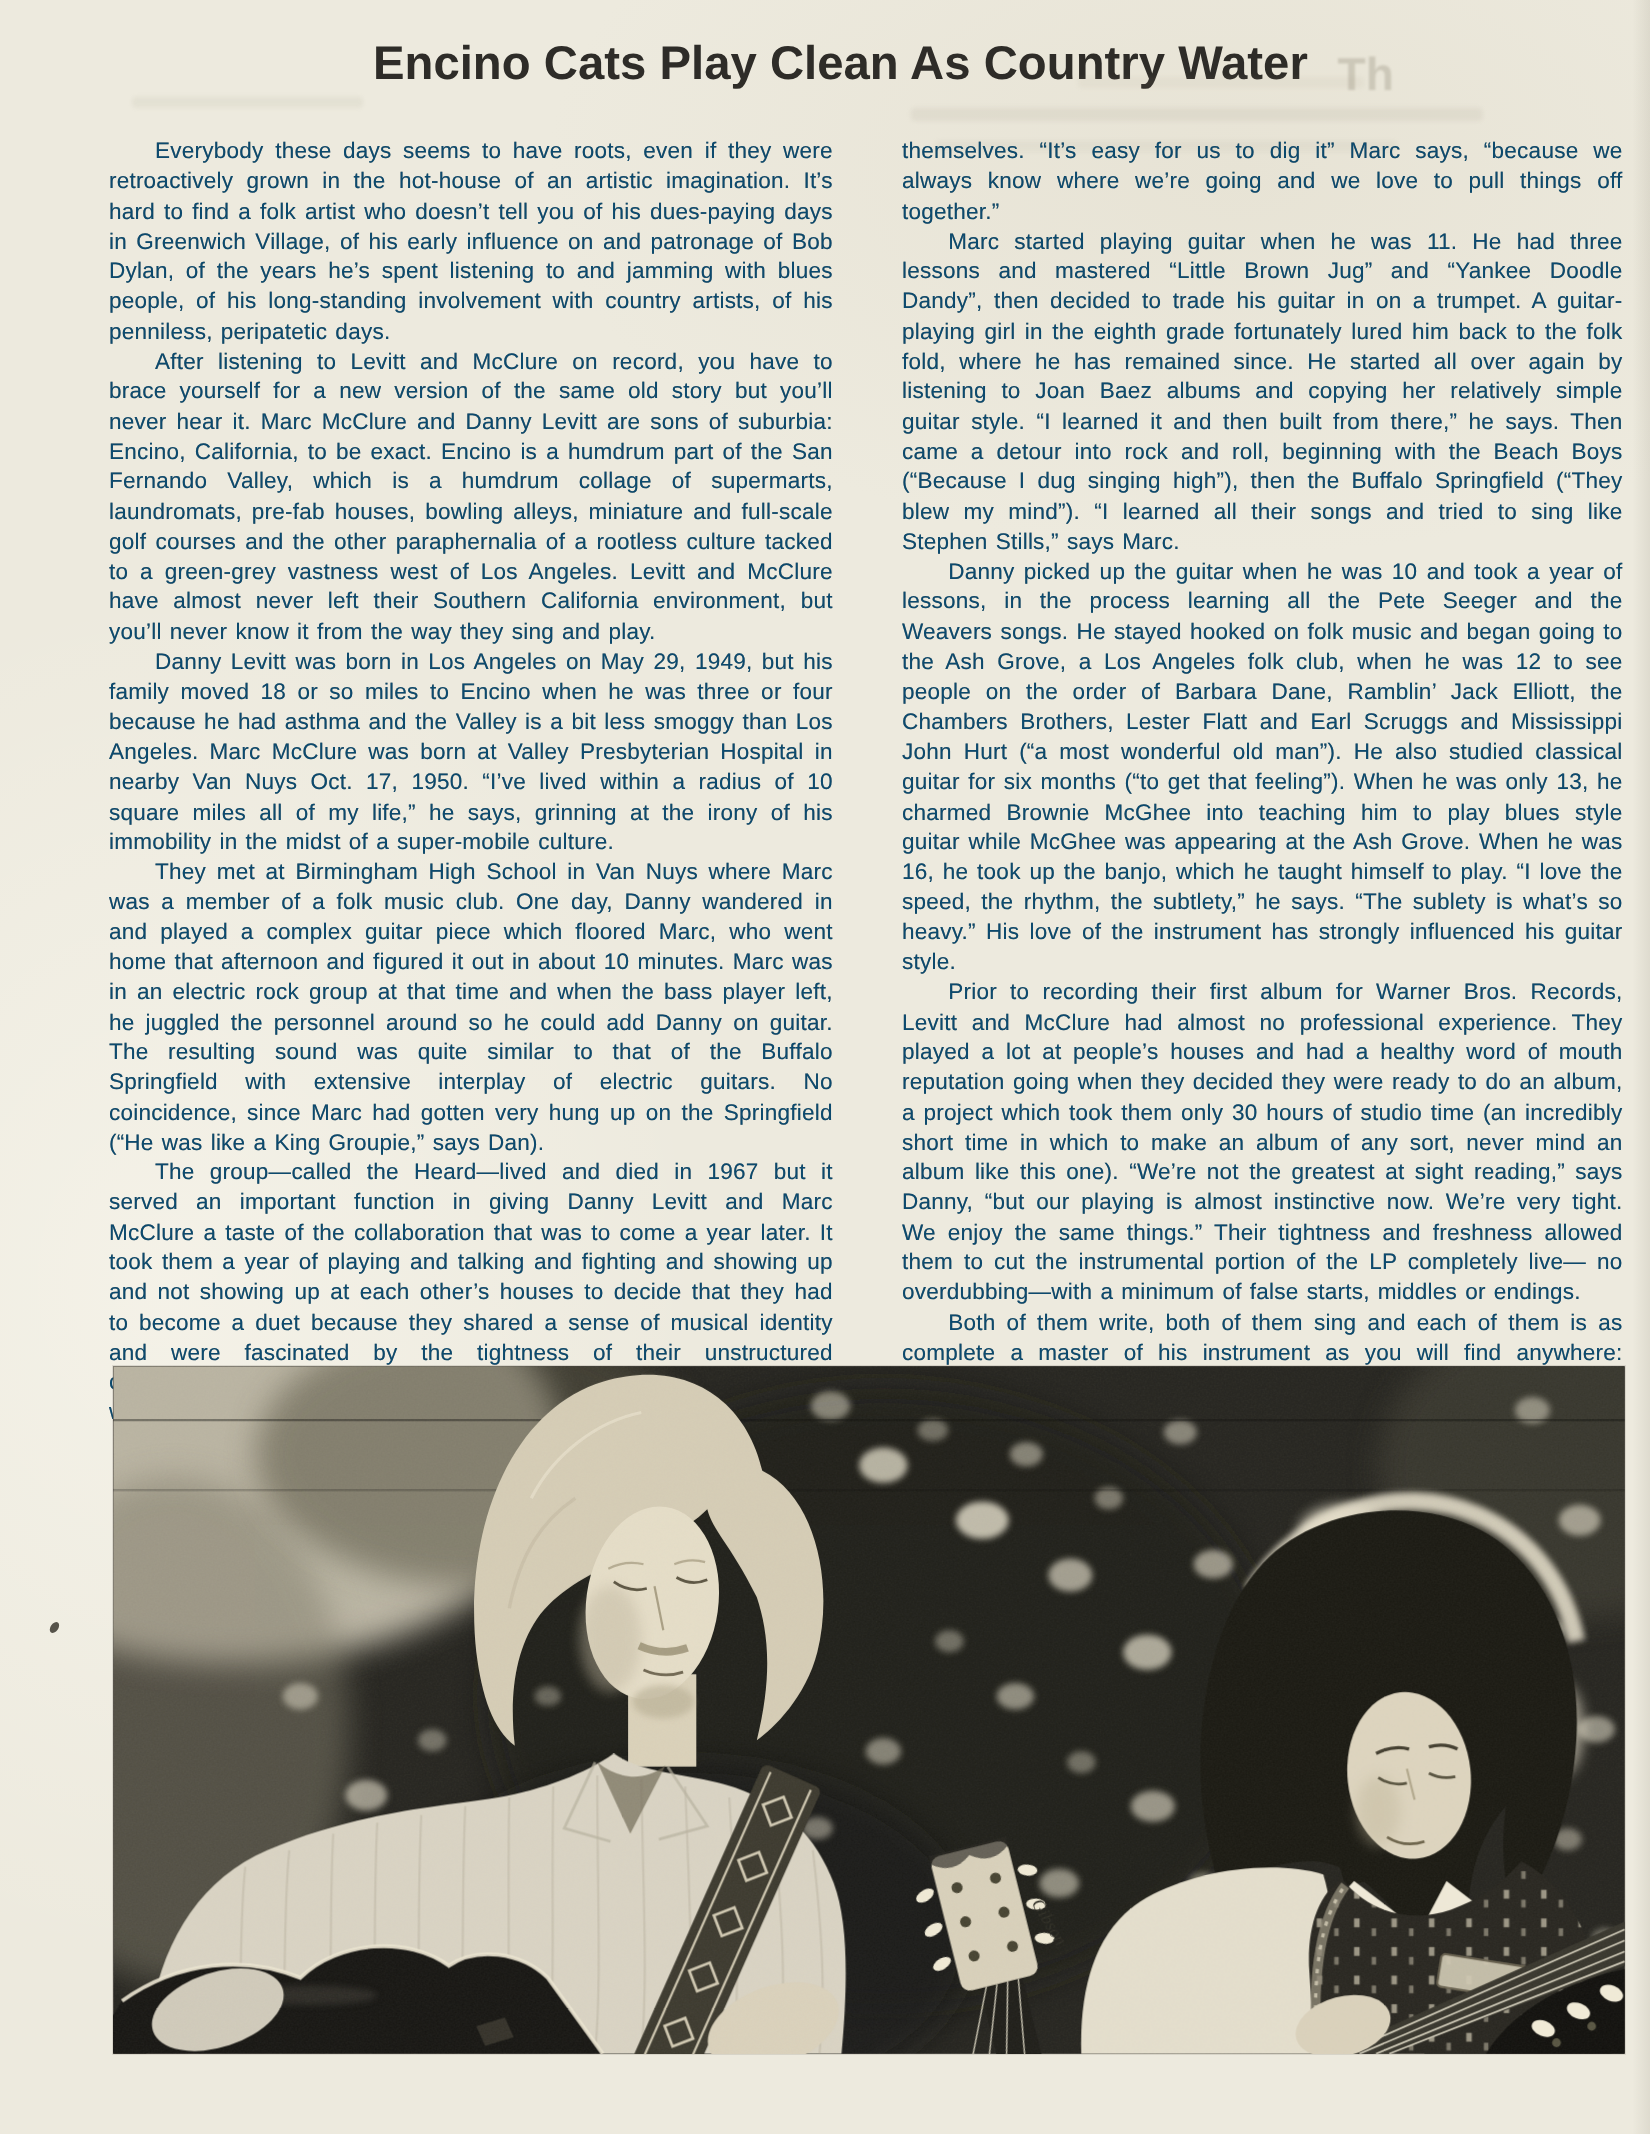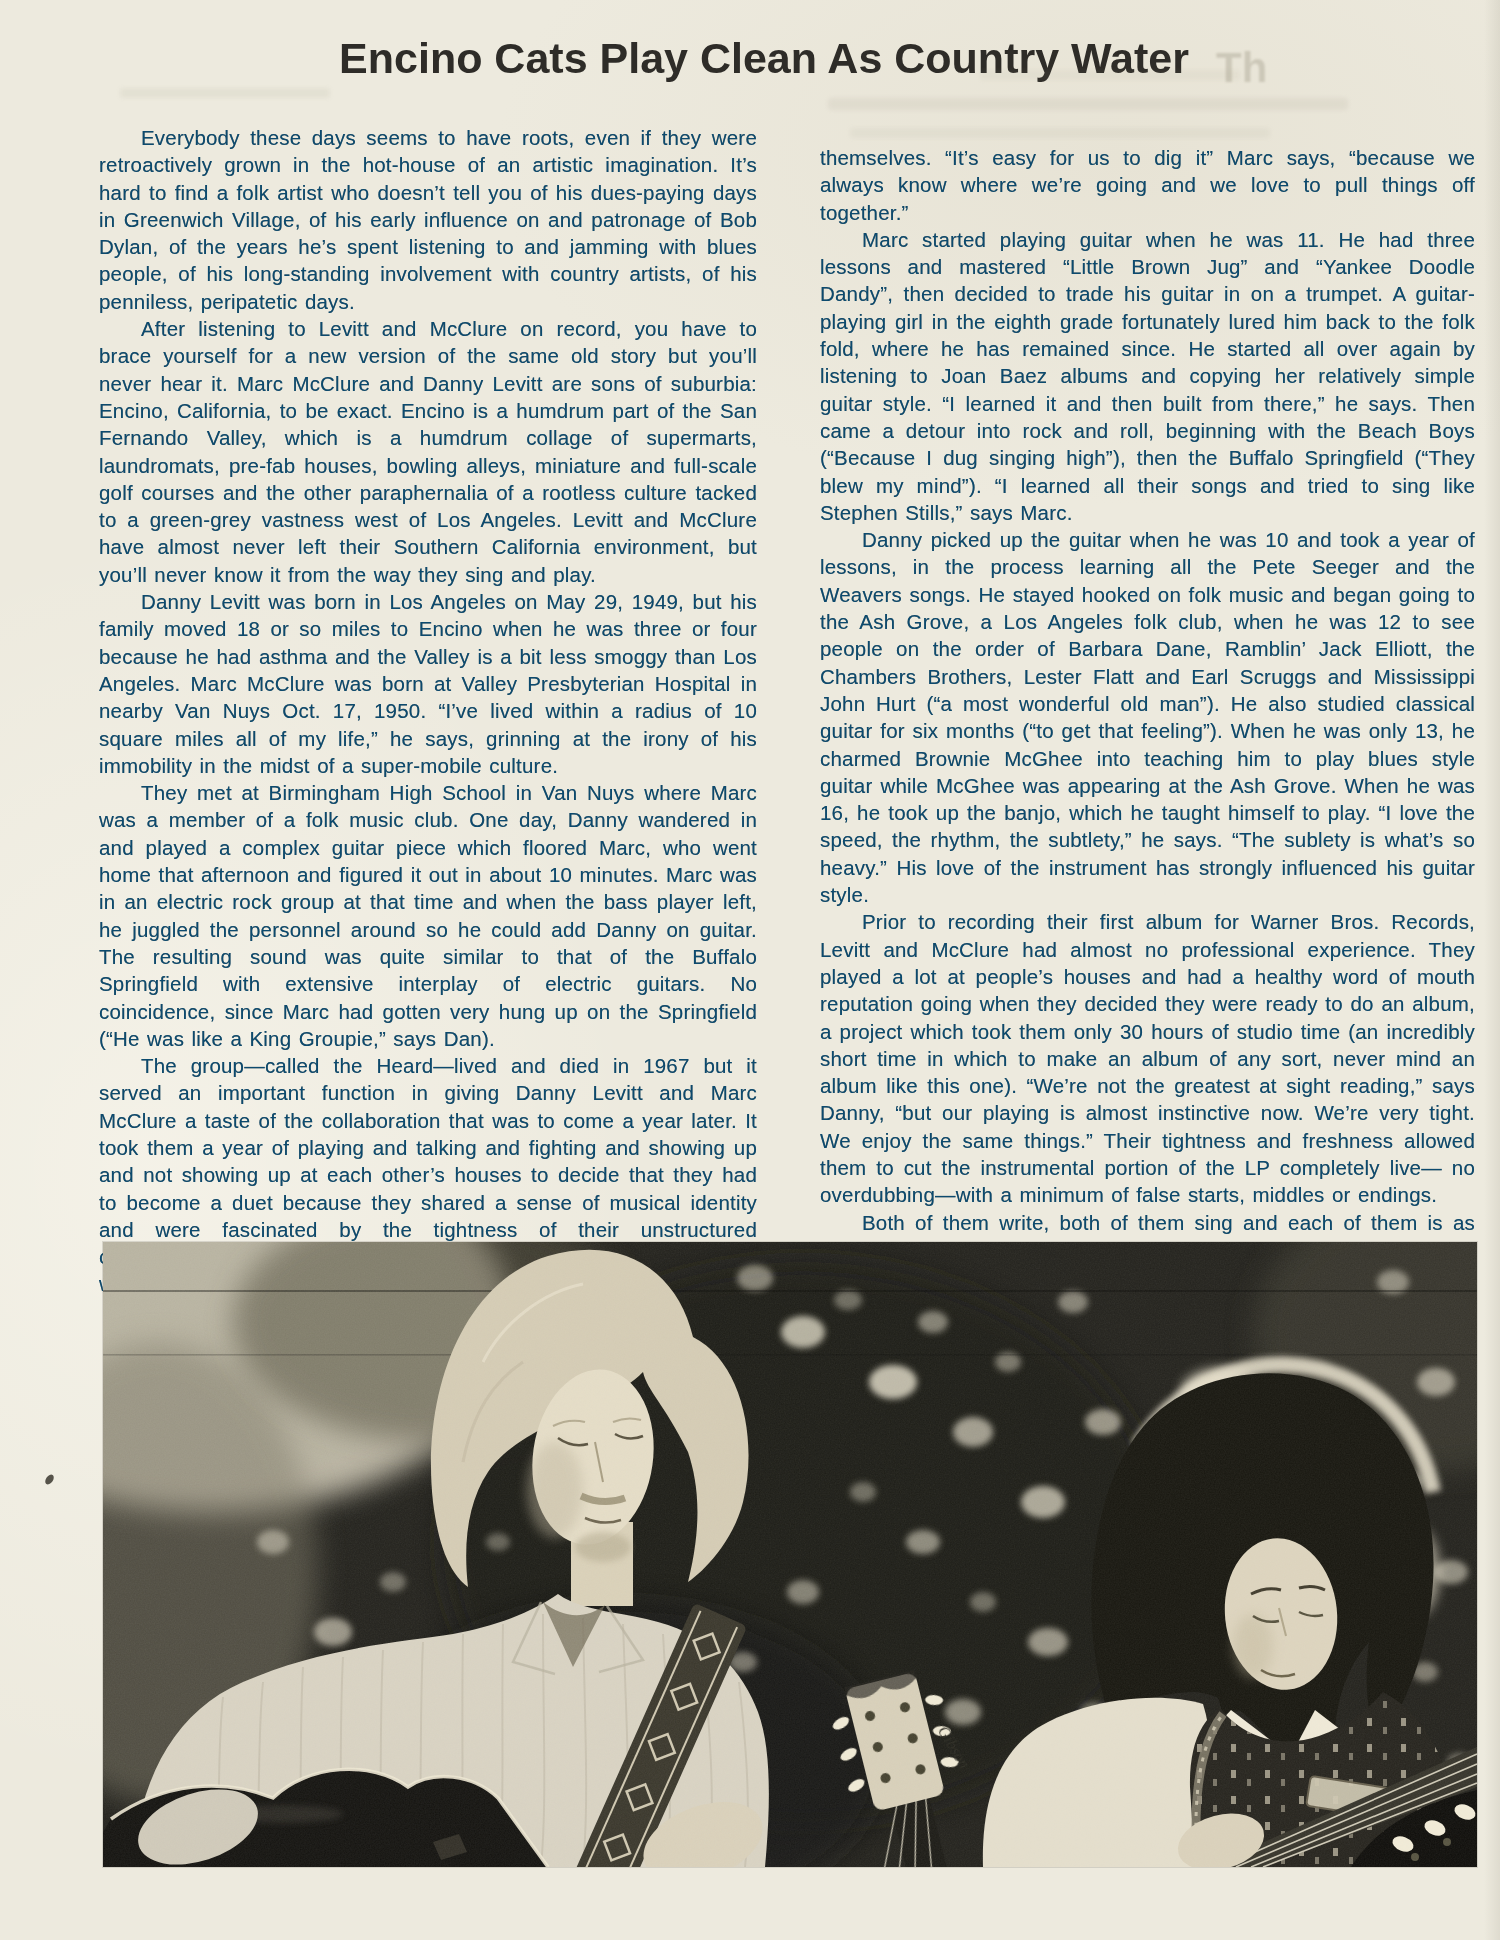--- a/index.html
+++ b/index.html
@@ -47,21 +47,21 @@
   .col.right{width:655px;}
   .col p{
     margin:0;
     text-indent:42px;
     font-size:20.5px;line-height:27.3px;
     letter-spacing:0.2px;word-spacing:1.5px;
     color:#0c4a6e;
     text-align:justify;
     text-shadow:0 0 .4px rgba(74,70,63,.55);
   }
-  .col p.flush{text-indent:0;margin-top:20px;}
+  .col p.flush{text-indent:0;}
   figure.photo{
     position:absolute;left:103px;top:1242px;width:1374px;height:625px;
     margin:0;overflow:hidden;
     box-shadow:0 0 0 1px rgba(60,56,46,.15);
     background:#23221d;
   }
   figure.photo svg{display:block;}
   .speck{
     position:absolute;left:46px;top:1474px;width:7px;height:11px;
     background:#56534a;border-radius:50%;transform:rotate(35deg);

